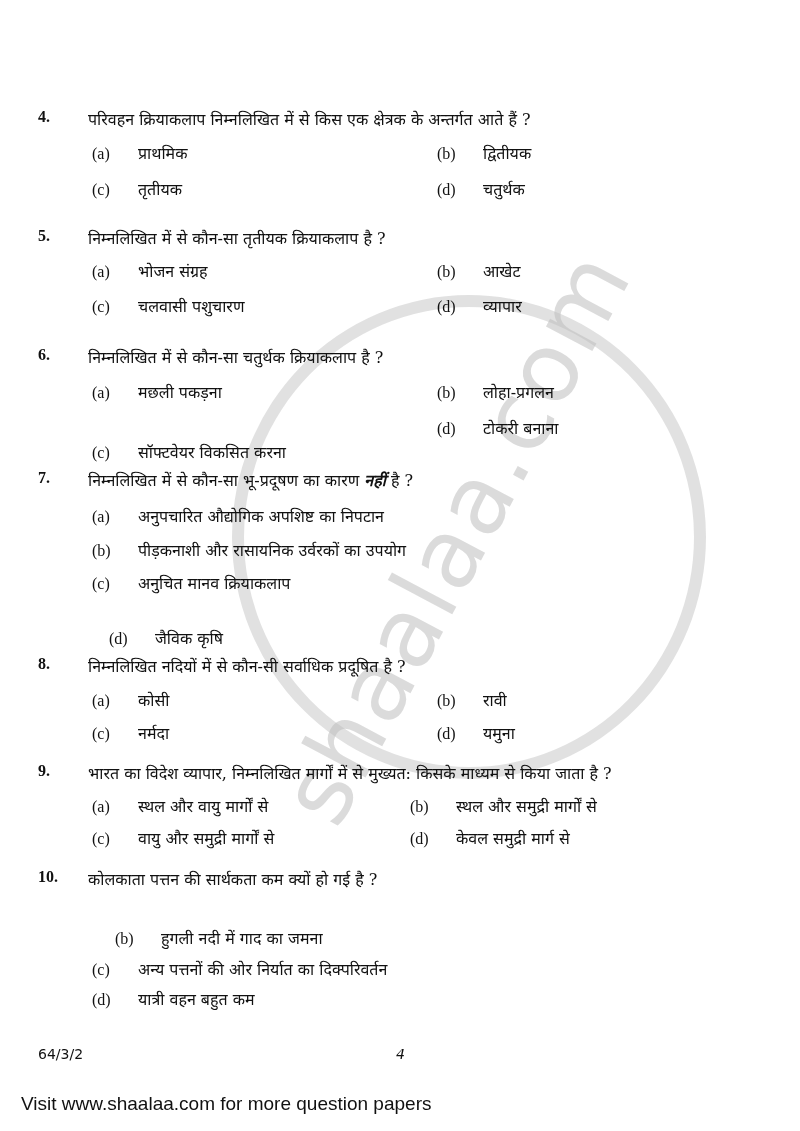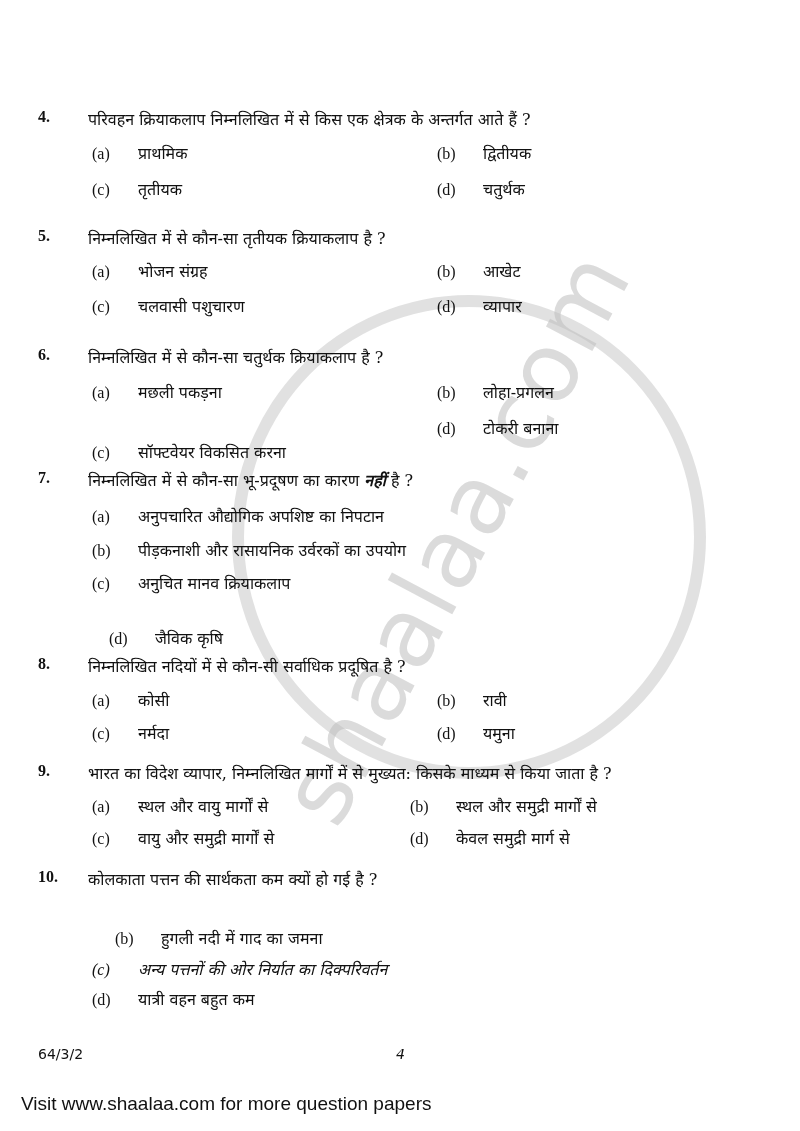--- a/index.html
+++ b/index.html
@@ -86,19 +86,19 @@
   <div class="opt" style="left:92px; top:795px;"><span class="lbl">(a)</span><span class="txt">स्थल और वायु मार्गों से</span></div>
   <div class="opt" style="left:410px; top:795px;"><span class="lbl">(b)</span><span class="txt">स्थल और समुद्री मार्गों से</span></div>
   <div class="opt" style="left:92px; top:827px;"><span class="lbl">(c)</span><span class="txt">वायु और समुद्री मार्गों से</span></div>
   <div class="opt" style="left:410px; top:827px;"><span class="lbl">(d)</span><span class="txt">केवल समुद्री मार्ग से</span></div>
 
   <div class="q" style="top:868px;">
     <span class="qnum">10.</span>
     <span class="qtext">कोलकाता पत्तन की सार्थकता कम क्यों हो गई है ?</span>
   </div>
   <div class="opt" style="left:92px; top:927px;margin-left:23px;"><span class="lbl">(b)</span><span class="txt">हुगली नदी में गाद का जमना</span></div>
-  <div class="opt" style="left:92px; top:958px;font-style:italic;"><span class="lbl">(c)</span><span class="txt">अन्य पत्तनों की ओर निर्यात का दिक्परिवर्तन</span></div>
+  <div class="opt" style="left:92px; top:958px;"><span class="lbl">(c)</span><span class="txt">अन्य पत्तनों की ओर निर्यात का दिक्परिवर्तन</span></div>
   <div class="opt" style="left:92px; top:988px;"><span class="lbl">(d)</span><span class="txt">यात्री वहन बहुत कम</span></div>
 
   <div class="footer-code">64/3/2</div>
   <div class="footer-page">4</div>
   <div class="visit">Visit www.shaalaa.com for more question papers</div>
 </div>
 
 </body></html>

